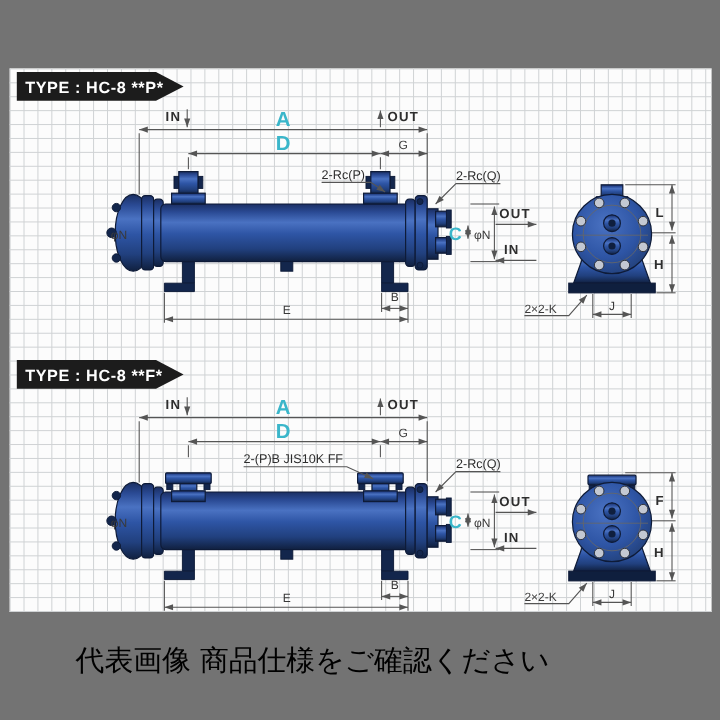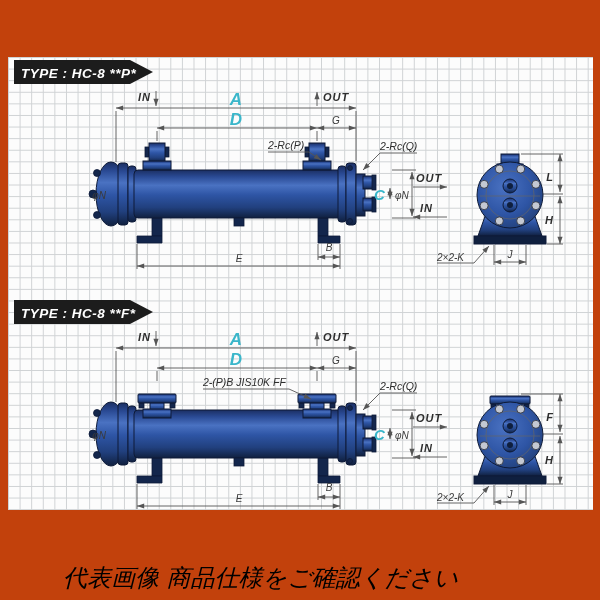--- a/index.html
+++ b/index.html
@@ -1,38 +1,38 @@
 <!DOCTYPE html>
 <html><head>
 <meta charset="utf-8">
 <style>
   html,body{margin:0;padding:0;background:#fff;}
-  .page{position:relative;width:600px;height:600px;background:#c2410c;overflow:hidden;
-        font-family:"Liberation Sans",sans-serif;font-style:italic;}
+  .page{position:relative;width:600px;height:600px;background:#737373;overflow:hidden;
+        font-family:"Liberation Sans",sans-serif;}
   .grid-area{position:absolute;left:8px;top:57px;width:585px;height:453px;
      background-color:#fcfcfc;
      background-image:
        linear-gradient(to right,#cfd2d4 1px,transparent 1px),
        linear-gradient(to bottom,#cfd2d4 1px,transparent 1px);
      background-size:11.6px 11.6px;}
   svg{position:absolute;left:0;top:0;}
   .part{fill:url(#gBody);stroke:#0e1b38;stroke-width:1;}
   .partr{fill:url(#gRad);stroke:#0e1b38;stroke-width:1;}
   .dark{fill:#13264c;stroke:#0e1b38;stroke-width:.8;}
   .bolt{fill:#c3c8d2;stroke:#2b2f38;stroke-width:.8;}
   .dline{stroke:#555;stroke-width:.9;fill:none;}
   .thin{stroke:#666;stroke-width:.7;fill:none;}
   .dtext{font-size:10px;fill:#3a3a3a;}
   .dtext11{font-size:11px;fill:#2e2e2e;letter-spacing:1px;font-weight:bold;}
   .ctext{font-size:10.5px;fill:#2e2e2e;}
   .cyan{font-size:17px;font-weight:600;fill:#3ab6ca;}
   .cyan15{font-size:15px;font-weight:600;fill:#3ab6ca;}
   .banner{fill:#1c1c1c;}
   .banner-t{font-size:13.5px;font-weight:bold;fill:#ffffff;letter-spacing:.5px;}
-  .footer{position:absolute;left:0;top:560px;width:521px;height:36px;line-height:36px;
+  .footer{position:absolute;left:0;top:532px;width:521px;height:36px;line-height:36px;
      text-align:center;font-size:24px;color:#000;
      font-family:"DejaVu Sans","Liberation Sans",sans-serif;}
 </style>
 </head>
 <body>
 
 <div class="page">
   <div class="grid-area"></div>
 
   <svg width="600" height="600" viewBox="0 0 600 600">

